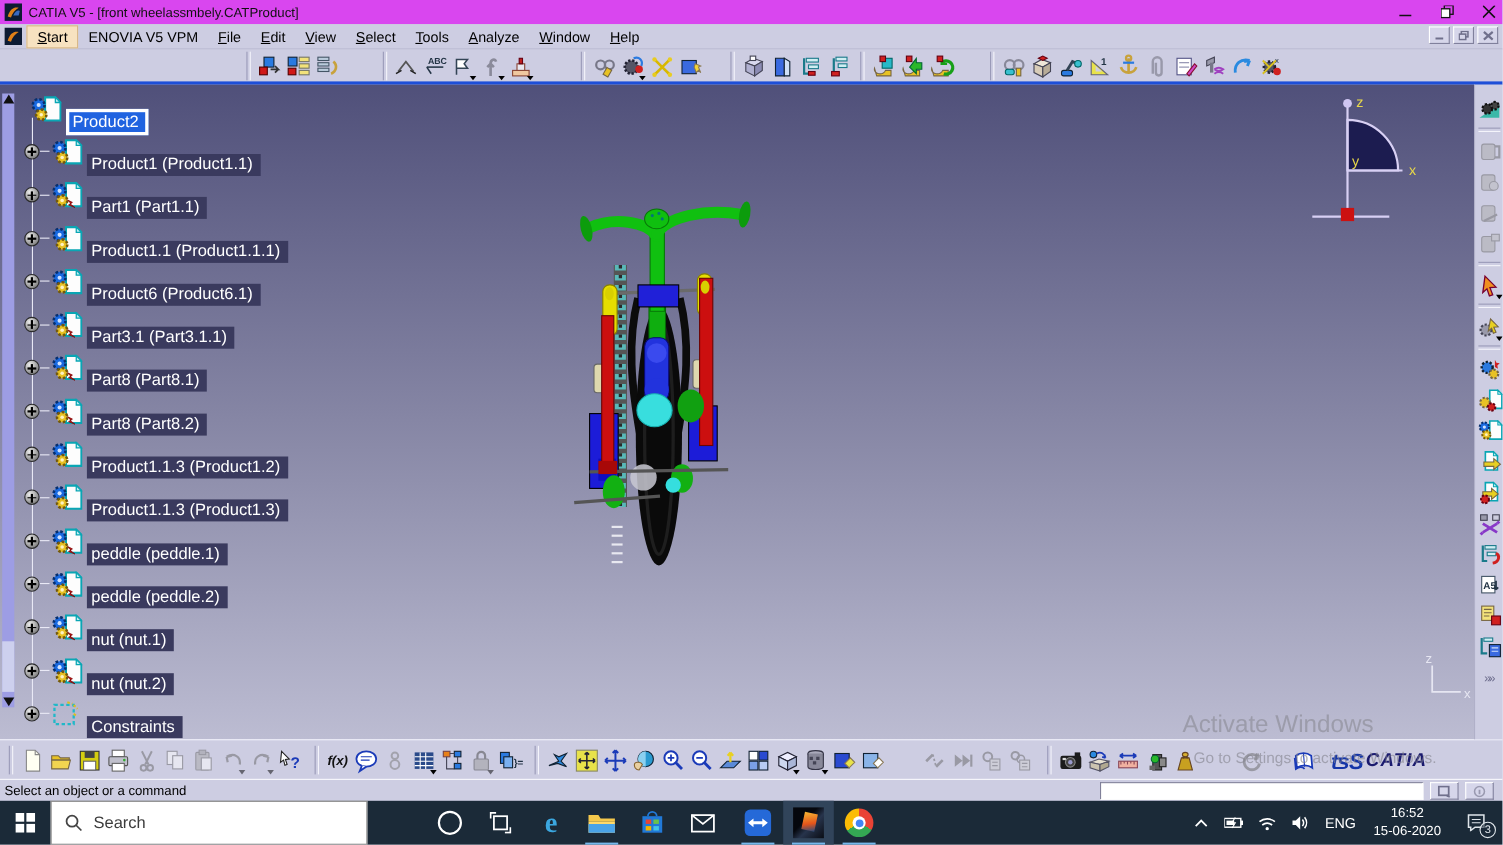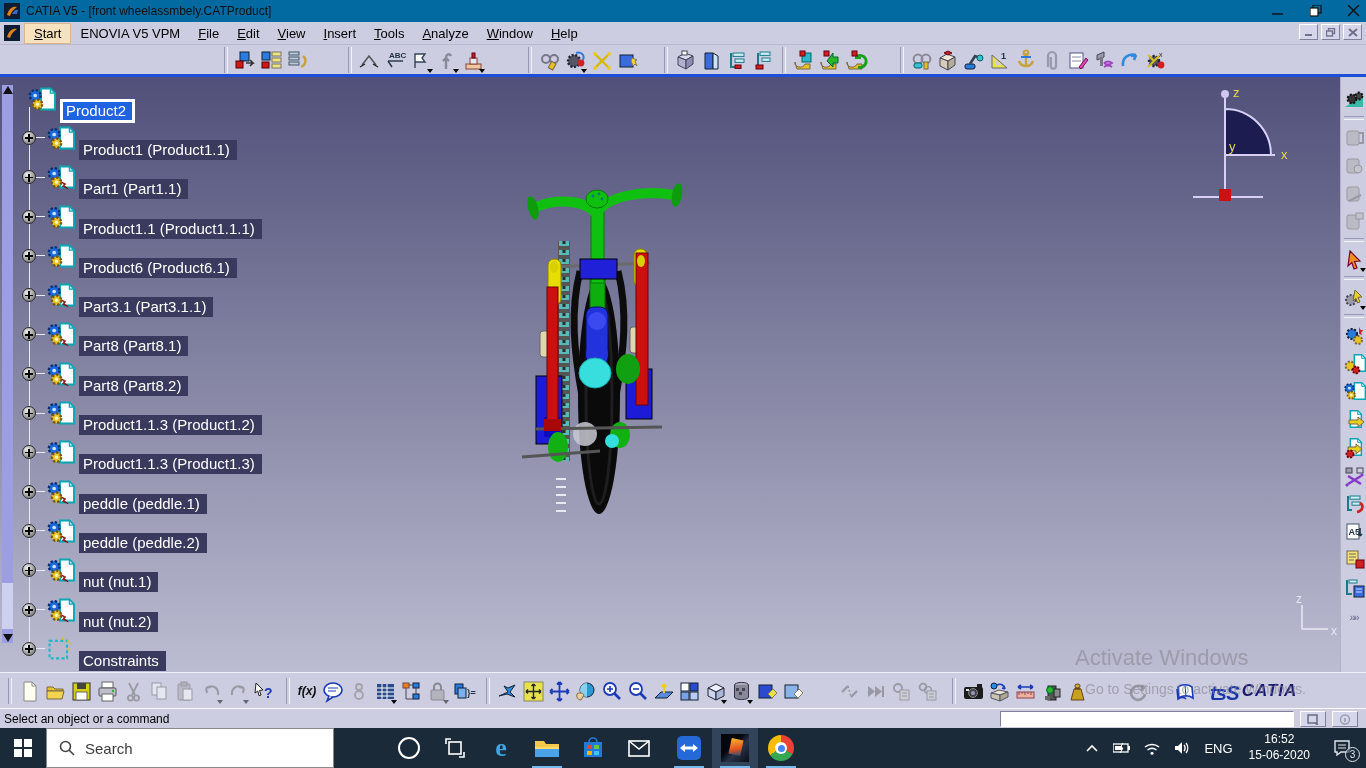--- a/index.html
+++ b/index.html
@@ -1,21 +1,21 @@
 <!DOCTYPE html>
 <html><head>
 <meta charset="utf-8">
 <style>
   * { margin:0; padding:0; box-sizing:border-box; }
   html,body { width:1366px; height:768px; overflow:hidden; }
   body { font-family:"Liberation Sans", sans-serif; }
   .screen { position:relative; width:1366px; height:768px; background:#cdcde2; }
 
   
-  .titlebar { position:absolute; left:0; top:0; width:1366px; height:22px; background:#0369a1;
+  .titlebar { position:absolute; left:0; top:0; width:1366px; height:22px; background:#d946ef;
               display:flex; align-items:center; padding-left:4px; }
   .titlebar .apptitle { font-size:12px; color:#111; margin-left:6px; }
   .wctrls { position:absolute; right:6px; top:0; height:22px; display:flex; align-items:center; gap:26px; }
   .wctrls svg { width:12px; height:12px; }
 
   
   .menubar { position:absolute; left:0; top:22px; width:1366px; height:23px; background:#cdcde2;
              display:flex; align-items:center; border-bottom:1px solid #b8b8d0; }
   .menuitem { display:inline-block; font-size:13px; color:#000; padding:2px 9px; cursor:default; }
   .menuitem::first-letter { text-decoration:underline; }
@@ -173,21 +173,21 @@
   <div class="menubar">
     <svg width="16" height="16" style="margin:0 4px">
       <rect width="16" height="16" fill="#0d1b33"></rect>
       <path d="M3 12 C5 5 9 3 13 4 C10 6 7 9 6 13 Z" fill="#e08018"></path>
     </svg>
     <span class="menuitem start">Start</span>
     <span class="menuitem nounder">ENOVIA V5 VPM</span>
     <span class="menuitem">File</span>
     <span class="menuitem">Edit</span>
     <span class="menuitem">View</span>
-    <span class="menuitem">Insert</span>
+    <span class="menuitem">Select</span>
     <span class="menuitem">Tools</span>
     <span class="menuitem">Analyze</span>
     <span class="menuitem">Window</span>
     <span class="menuitem">Help</span>
     <div class="mdictrls">
       <div class="mdibtn">
           <svg>
             <line x1="1" y1="7" x2="8" y2="7" stroke="#70708c" stroke-width="2"></line>
           </svg>
         </div>

